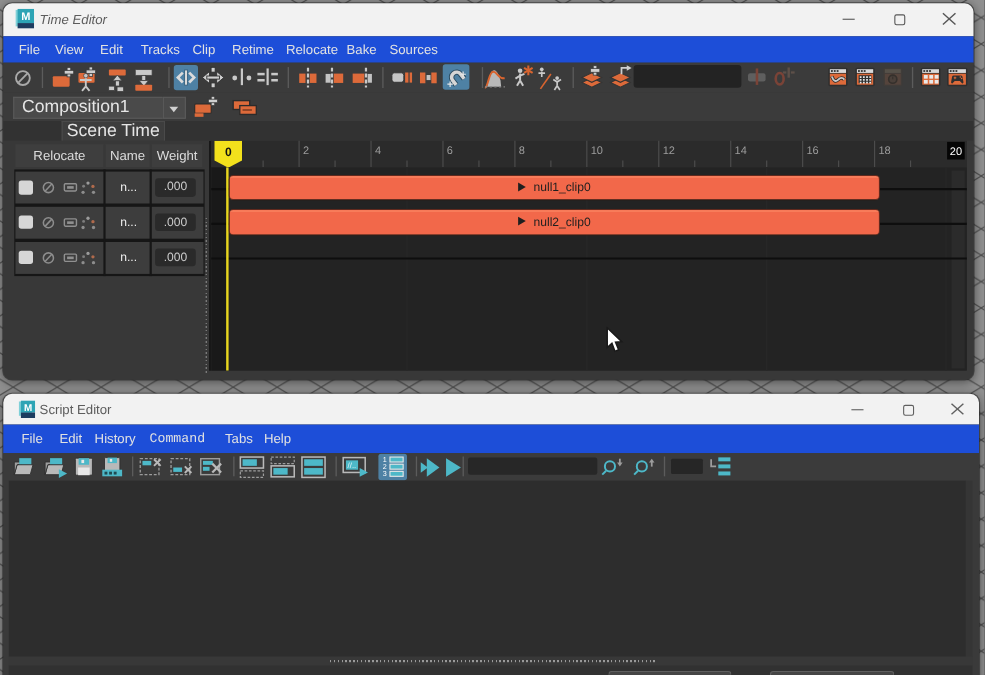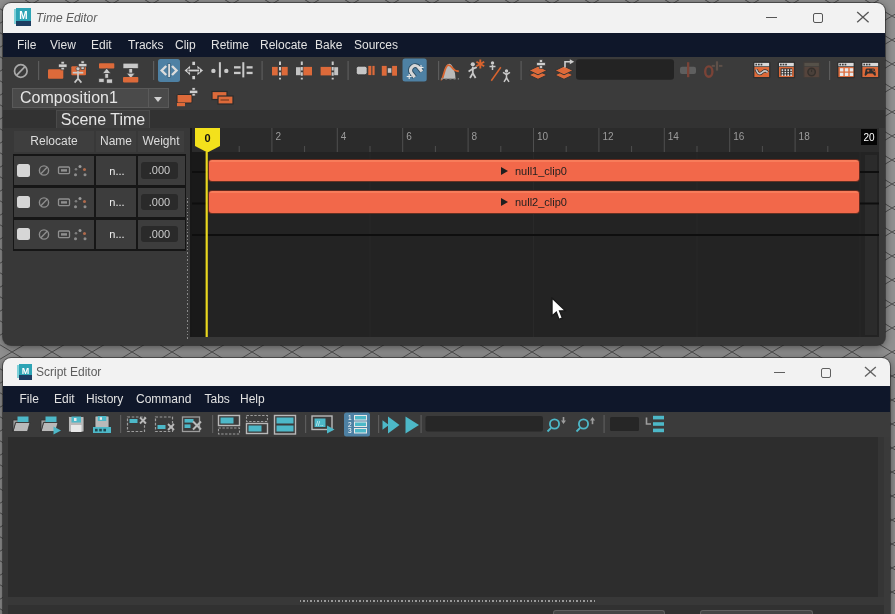--- a/index.html
+++ b/index.html
@@ -6,33 +6,33 @@
   body{width:895px;height:614px;overflow:hidden;position:relative;
        font-family:"Liberation Sans", sans-serif;background:#919191;}
   .abs{position:absolute;}
   .win{position:absolute;box-shadow:0 2px 10px rgba(0,0,0,.5), 0 0 0 1px rgba(40,40,40,.55);}
   #te{left:3px;top:3px;width:882px;height:342px;background:#3a3a3a;border-radius:8px;}
   #se{left:3px;top:358px;width:887px;height:280px;background:#3a3a3a;
       border-radius:8px 8px 0 0;}
   .titlebar{position:absolute;left:0;top:0;right:0;background:#f2f2f2;
     border-radius:8px 8px 0 0;}
   .wtitle{position:absolute;font-size:12px;color:#5c5c5c;}
-  .menurow{position:absolute;left:0;right:0;background:#0f172a;}
+  .menurow{position:absolute;left:0;right:0;background:#1d4ed8;}
   .mi{position:absolute;font-size:12px;color:#e2e2e2;top:50%;transform:translateY(-50%);}
   .toolrow{position:absolute;left:0;right:0;background:#3b3b3b;}
   
   .hcell{position:absolute;top:3px;height:21px;background:#3e3e3e;color:#dcdcdc;
      font-size:12px;text-align:center;line-height:21px;}
   .prow{position:absolute;left:11px;width:170.5px;height:29px;background:#3d3d3d;}
   .ckb{position:absolute;left:3px;top:8.2px;width:12.5px;height:12.5px;background:#d6d6d6;border-radius:2.5px;}
   .ntxt{position:absolute;left:82px;width:42px;text-align:center;top:50%;transform:translateY(-50%);
      color:#f0f0f0;font-size:11px;}
   .wbox{position:absolute;left:127px;top:6px;width:37px;height:16.5px;background:#2a2a2a;border-radius:3px;
      color:#cccccc;font-size:11px;text-align:center;line-height:16.5px;}
-  .clip{position:absolute;left:205px;width:652px;height:23.5px;background:linear-gradient(#f87c5a 0,#f87c5a 2px,#f2684a 2px);
+  .clip{position:absolute;left:205px;width:592px;height:23.5px;background:linear-gradient(#f87c5a 0,#f87c5a 2px,#f2684a 2px);
      border:1px solid rgba(20,8,4,.65);border-radius:4px;box-sizing:border-box;
      color:#1f1f1f;font-size:11px;text-align:center;line-height:22px;}
   .clip .tri{display:inline-block;width:0;height:0;border-left:7px solid #1f1f1f;
      border-top:4.5px solid transparent;border-bottom:4.5px solid transparent;
      vertical-align:middle;margin-right:7px;margin-top:-2px;}
 </style>
 </head>
 <body>
 <svg id="bg" class="abs" width="895" height="614">
   <defs>
@@ -470,21 +470,21 @@
     <div class="abs" style="left:818px;top:9.5px;width:8px;height:8px;border:1.3px solid #606060;border-radius:2px;"></div>
     <svg class="abs" style="left:860.5px;top:8px;" width="13" height="12" viewBox="0 0 13 12">
       <line x1="1" y1="1" x2="11.8" y2="10.6" stroke="#606060" stroke-width="1.3"></line>
       <line x1="11.8" y1="1" x2="1" y2="10.6" stroke="#606060" stroke-width="1.3"></line>
     </svg>
   </div>
   <div class="menurow" style="top:28px;height:26px;">
     <div class="mi" style="left:16.5px;">File</div>
     <div class="mi" style="left:51px;">Edit</div>
     <div class="mi" style="left:83px;">History</div>
-    <div class="mi" style="left:133px;">Command</div>
+    <div class="mi" style="left:133px;font-family:Liberation Mono, monospace;">Command</div>
     <div class="mi" style="left:201.5px;">Tabs</div>
     <div class="mi" style="left:237px;">Help</div>
   </div>
   <div class="toolrow" id="se-tool" style="top:54px;height:25px;">
   <svg class="abs" style="left:0;top:0;" width="885" height="25" viewBox="0 0 885 25">
 
     <g fill="#5c5c5c">
       <rect x="117" y="3" width="1.2" height="18"></rect>
           <rect x="209" y="3" width="1.2" height="18"></rect>
       <rect x="302" y="3" width="1.2" height="18"></rect>

